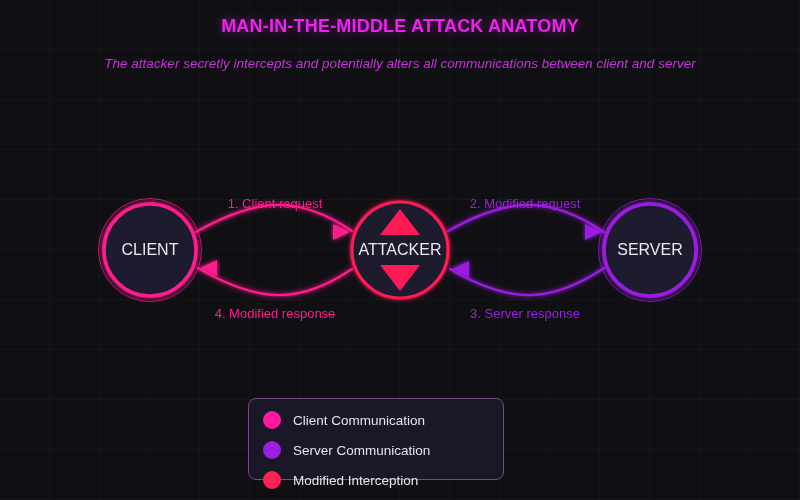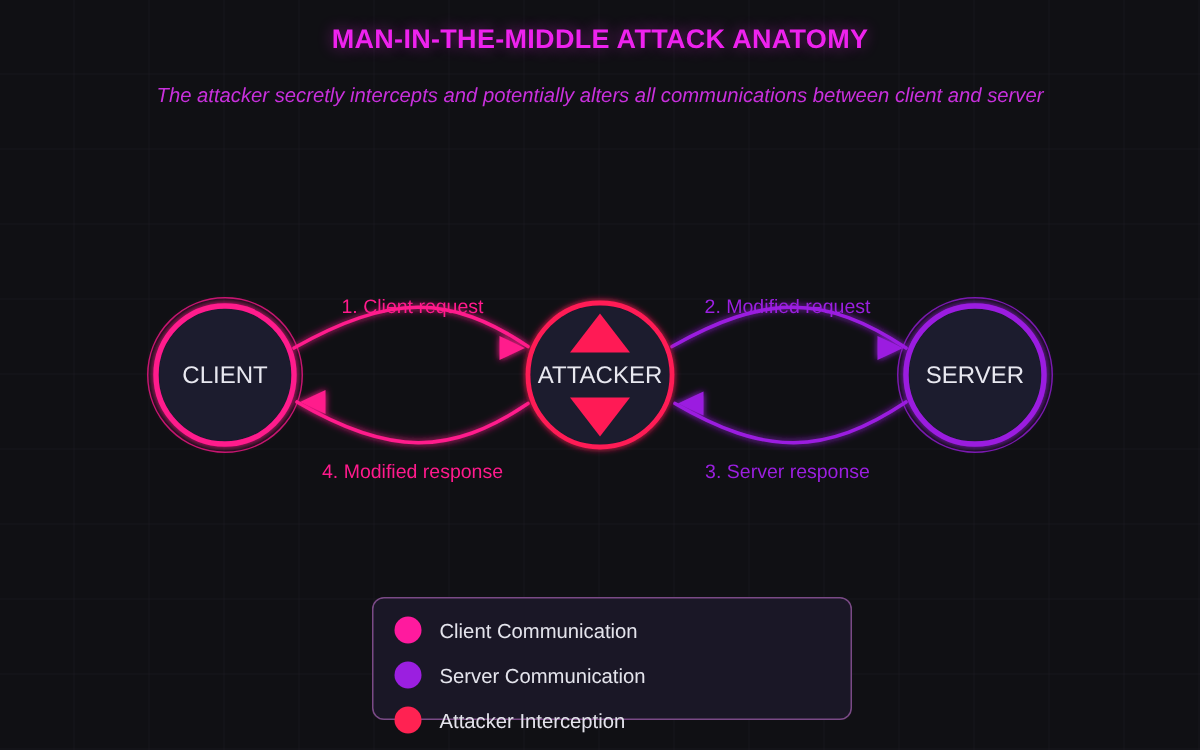--- a/index.html
+++ b/index.html
@@ -70,21 +70,21 @@
     dominant-baseline: middle;
   }
   .lbl-client  { fill: #ff1a8c; }
   .lbl-server  { fill: #9b1fe0; }
 
   
   #legend {
     position: absolute;
     left: 248px;
     top: 398px;
-    width: 320px;
+    width: 256px;
     height: 82px;
     background: #1a1726;
     border: 1px solid #7a4a86;
     border-radius: 8px;
     box-sizing: border-box;
   }
   .legend-item {
     position: absolute;
     left: 14px;
     display: flex;
@@ -186,17 +186,17 @@
     <div class="legend-item" style="top:12px;">
       <span class="legend-dot" style="background:#ff1a9e;"></span>
       <span class="legend-text">Client Communication</span>
     </div>
     <div class="legend-item" style="top:42px;">
       <span class="legend-dot" style="background:#9b1fe0;"></span>
       <span class="legend-text">Server Communication</span>
     </div>
     <div class="legend-item" style="top:72px;">
       <span class="legend-dot" style="background:#ff2252;"></span>
-      <span class="legend-text">Attacker Interception</span>
+      <span class="legend-text">Modified Interception</span>
     </div>
   </div>
 
 </div>
 
 </body></html>

